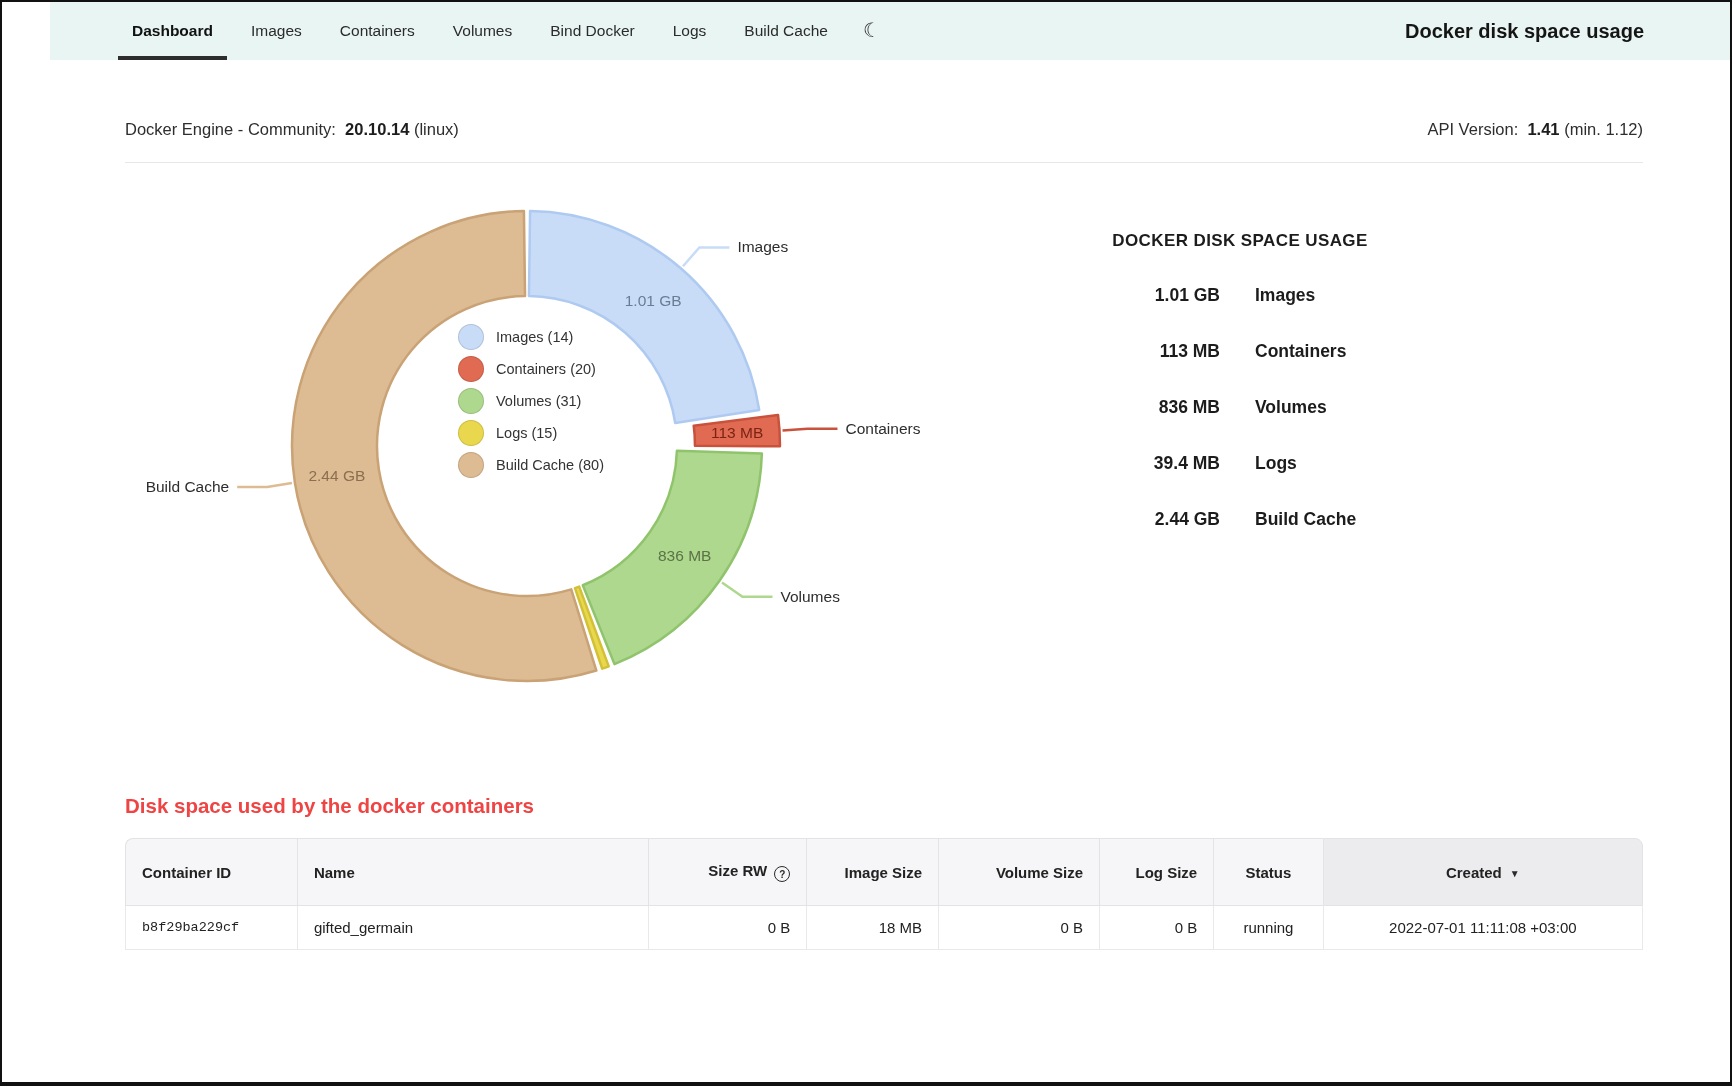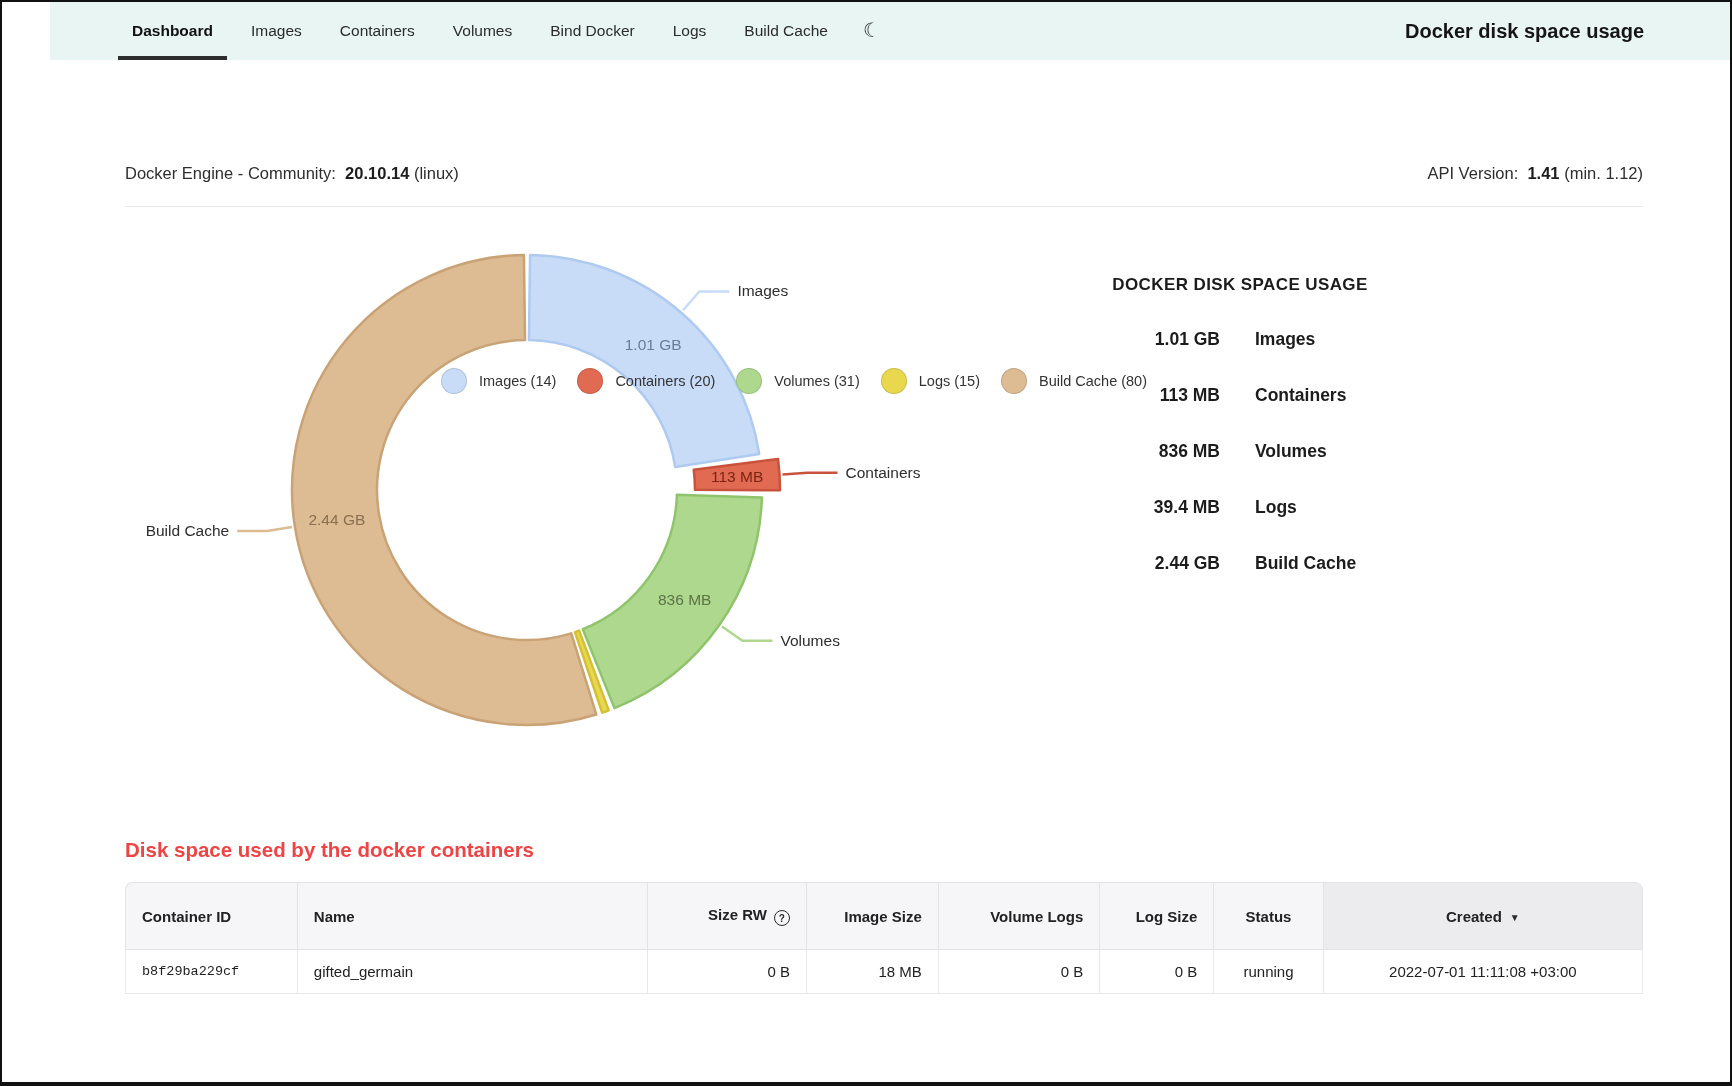--- a/index.html
+++ b/index.html
@@ -27,29 +27,29 @@
     font-size:20px; color:#333; padding:0 10px; margin-left:6px;
     display:flex; align-items:center; transform:translateY(-1px);
   }
   .topbar-title {
     margin-left:auto; display:flex; align-items:center;
     font-size:20px; font-weight:bold; color:#151515;
   }
   
   .main { padding:0 87px 0 75px; }
   .engine-bar {
-    margin-top:104px; padding-bottom:23px; border-bottom:1px solid #e7e7e7;
+    margin-top:60px; padding-bottom:23px; border-bottom:1px solid #e7e7e7;
     display:flex; justify-content:space-between; font-size:16.5px; color:#2e2e2e;
   }
   .engine-bar b { color:#1d1d1d; }
   
   .chart-section { position:relative; height:586px; }
   .chart-wrap { position:absolute; left:0; top:44px; width:860px; height:484px; }
   .legend {
-    position:absolute; left:316px; top:161px; display:flex; flex-direction:row; gap:21px;
+    position:absolute; left:333px; top:161px; display:flex; flex-direction:column; gap:6px;
   }
   .legend-row { display:flex; align-items:center; gap:12px; cursor:pointer; }
   .legend-dot { width:26px; height:26px; border-radius:50%; border:1px solid rgba(0,0,0,.12); }
   .legend-label { font-size:14.5px; color:#333; }
   .summary {
     position:absolute; left:945px; top:68px; width:340px; text-align:center;
   }
   .summary-title { font-size:17px; font-weight:bold; letter-spacing:.4px; color:#1c1c1c; }
   .summary-total { font-size:66px; font-weight:600; color:#1c1c1c; margin-top:2px; letter-spacing:1px; }
   .summary-rows { margin-top:34px; }
@@ -208,21 +208,21 @@
           <col style="width:116px">
         <col style="width:112px">
           <col style="width:330px">
       </colgroup>
       <thead>
           <tr>
             <th class="col-id">Container ID</th>
             <th class="col-name">Name</th>
             <th class="col-sizerw">Size RW<span class="help-icon">?</span></th>
             <th class="col-imgsize">Image Size</th>
-            <th class="col-volsize">Volume Logs</th>
+            <th class="col-volsize">Volume Size</th>
             <th class="col-logsize">Log Size</th>
             <th class="col-status">Status</th>
             <th class="col-created sorted">Created<span class="sort-caret">▼</span></th>
           </tr>
         </thead>
       <tbody>
           <tr>
             <td class="col-id">b8f29ba229cf</td>
             <td class="col-name">gifted_germain</td>
             <td class="col-sizerw">0 B</td>

